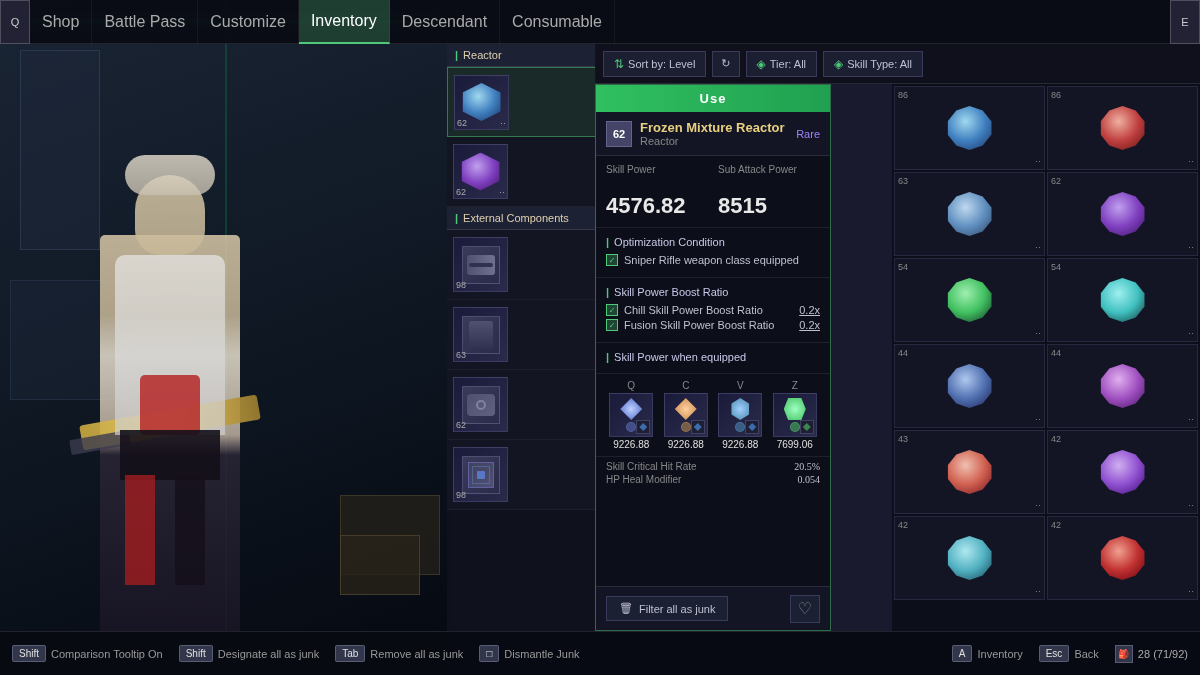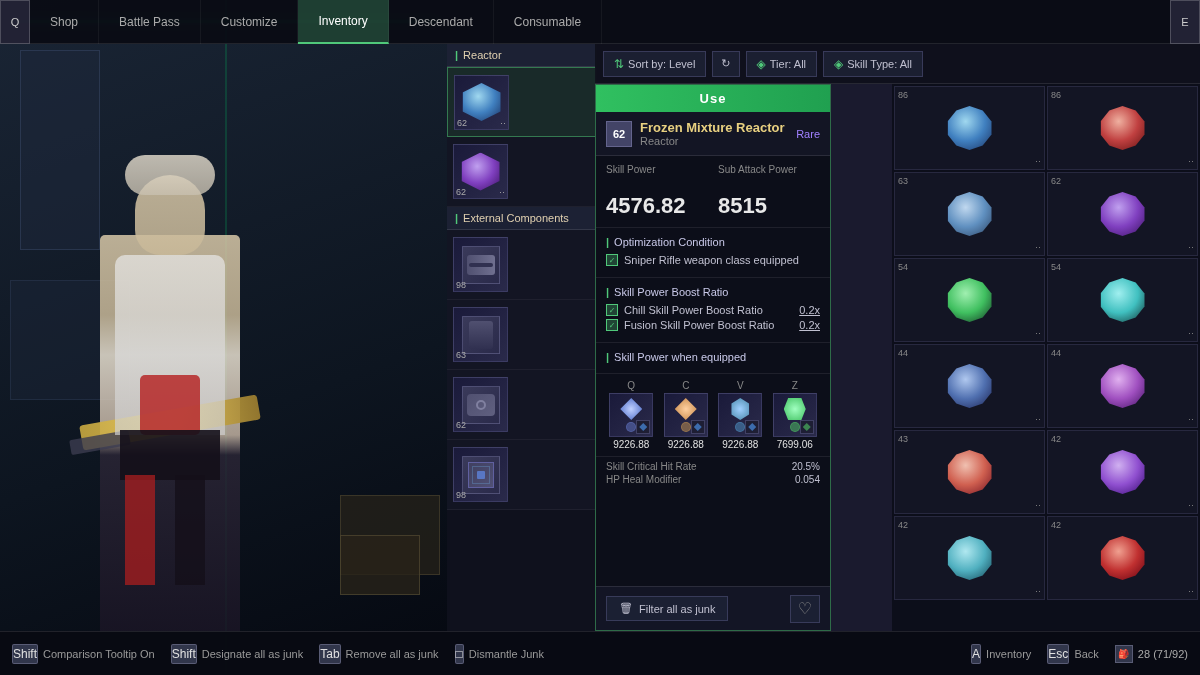--- a/index.html
+++ b/index.html
@@ -40,23 +40,23 @@
       display: flex;
       align-items: center;
       border-bottom: 1px solid rgba(255,255,255,0.1);
       z-index: 10;
     }
     .nav-item {
       height: 44px;
       display: flex;
       align-items: center;
       justify-content: center;
-      padding: 0 20px;
+      padding: 0 12px;
       color: #aaa;
-      font-size: 12px;
+      font-size: 16px;
       cursor: pointer;
       border-right: 1px solid rgba(255,255,255,0.05);
     }
     .nav-item.active {
       background: rgba(80, 180, 120, 0.3);
       color: #fff;
       border-bottom: 2px solid #50c87a;
     }
     .nav-item.shortcut {
       background: rgba(40,40,60,0.8);
@@ -335,20 +335,21 @@
     .extra-stat-row {
       display: flex;
       justify-content: space-between;
       font-size: 10px;
       color: #888;
       margin-bottom: 2px;
       text-align: center;
     }
     .extra-stat-row span:last-child {
       color: #c0c0d0;
+      font-family: Liberation Serif, serif;
     }
 
     
     .detail-bottom {
       position: absolute;
       bottom: 0;
       left: 0;
       right: 0;
       height: 44px;
       background: rgba(20,22,38,0.95);
@@ -430,22 +431,22 @@
       display: flex;
       align-items: center;
       gap: 5px;
       font-size: 11px;
       color: #999;
     }
     .shortcut-key {
       background: rgba(60,65,90,0.8);
       border: 1px solid rgba(150,150,180,0.4);
       color: #e0e0e0;
-      font-size: 12px;
-      padding: 2px 0;
+      font-size: 10px;
+      padding: 2px 6px;
       border-radius: 2px;
     }
     .bottom-spacer { flex: 1; }
     .inventory-count {
       display: flex;
       align-items: center;
       gap: 5px;
       font-size: 11px;
       color: #aaa;
     }

